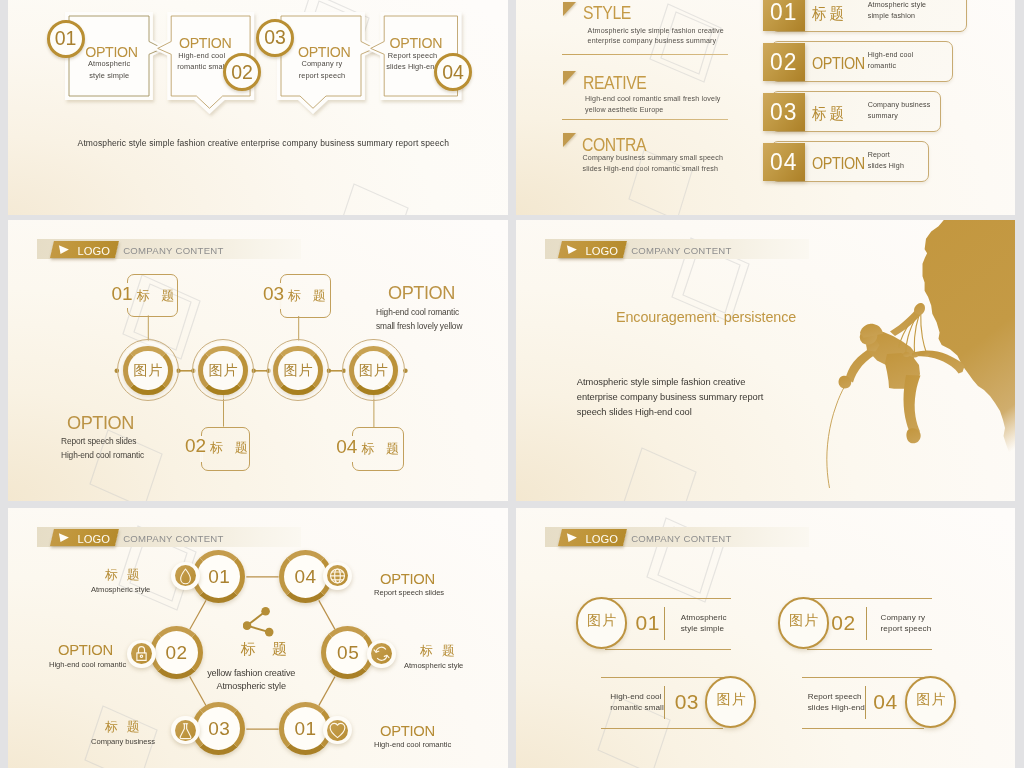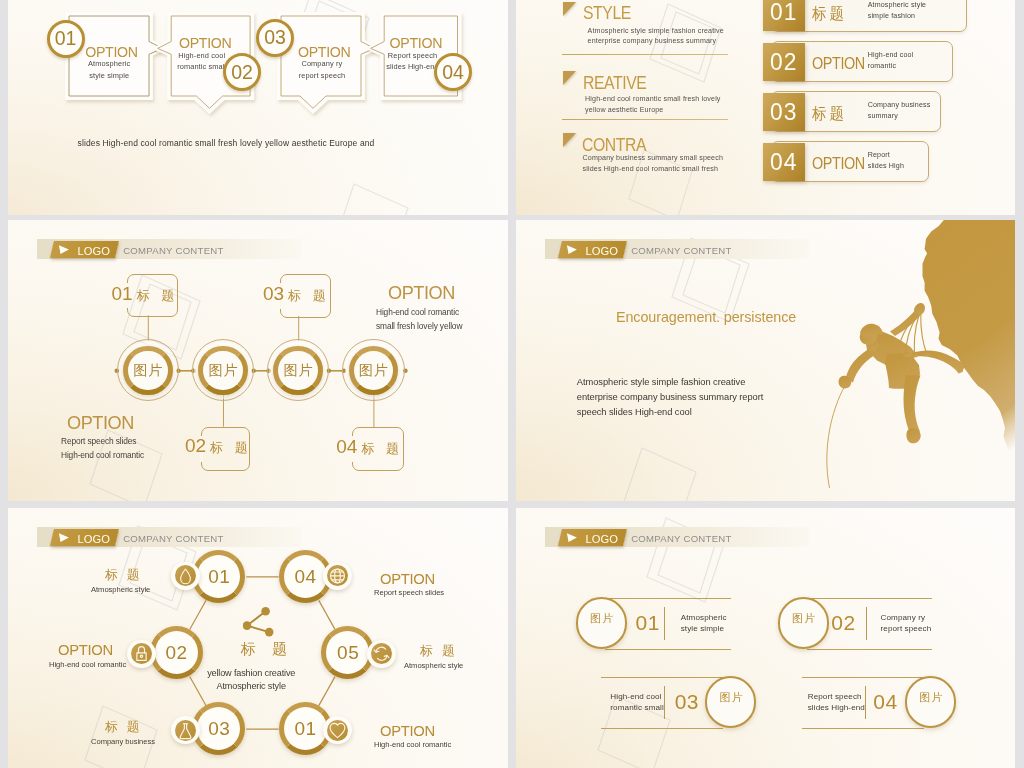--- a/index.html
+++ b/index.html
@@ -65,21 +65,21 @@
   .s5big{position:absolute;border-radius:50%;background:#fffdf8;}
   .s5num{position:absolute;display:flex;align-items:center;justify-content:center;color:#ab8230;font-size:19px;letter-spacing:.5px;font-weight:300;}
   .s5ttl{position:absolute;color:#b58b34;font-size:12.8px;letter-spacing:2.8px;white-space:nowrap;line-height:1;}
   .s5ttl.en{font-size:14.5px;letter-spacing:-.3px;transform:scaleX(1.02);transform-origin:left top;}
   .s5sub{position:absolute;color:#45413a;font-size:8.1px;letter-spacing:-.05px;white-space:nowrap;line-height:1;transform:scaleX(.94);transform-origin:left top;}
   .s5ctr{position:absolute;text-align:center;}
 
   
   .s6line{position:absolute;height:1px;background:#c2a05c;}
   .s6ring{position:absolute;border-radius:50%;background:#fdfbf5;box-shadow:0 2px 4px rgba(145,118,68,.25);}
-  .s6pic{position:absolute;color:#b58b34;font-size:11px;letter-spacing:1.2px;line-height:1;white-space:nowrap;text-indent:1.2px;}
+  .s6pic{position:absolute;color:#b58b34;font-size:14px;letter-spacing:1.2px;line-height:1;white-space:nowrap;text-indent:1.2px;}
   .s6num{position:absolute;color:#b58b34;font-size:21px;letter-spacing:.5px;line-height:1;white-space:nowrap;font-weight:300;}
   .s6div{position:absolute;width:1px;background:#b99953;}
   .s6txt{position:absolute;color:#45413a;font-size:8.1px;line-height:10.9px;letter-spacing:.1px;white-space:nowrap;}
 </style>
 </head>
 <body>
 
 <div class="grid">
 
   <div class="slide bg-cream" id="s1">
@@ -151,21 +151,21 @@
         <span>02</span>
       </div>
     <div class="numcirc" style="left:248px;top:52.5px;width:32px;height:32px;border:3.5px solid #b98f33;">
         <span>03</span>
       </div>
     <div class="numcirc" style="left:426px;top:87px;width:32px;height:32px;border:3.5px solid #b98f33;">
         <span>04</span>
       </div>
 
     <div class="s1body" style="left:69.6px;top:170px;width:420px;">
-      <div>slides High-end cool romantic small fresh lovely yellow aesthetic Europe and</div>
+      <div>Atmospheric style simple fashion creative enterprise company business summary report speech</div>
     </div>
   </div>
 
   <div class="slide bg-cream2" id="s2">
     <svg width="499" height="249" style="position:absolute;left:0;top:0;opacity:.42;pointer-events:none">
       <g fill="none" stroke="#c8c8c8" stroke-width="1.2">
         <path d="M152 38 L205 62 L188 116 L134 93 Z"></path>
           <path d="M160 46 L197 62 L183 108 L145 92 Z"></path>
       </g>
       <g fill="none" stroke="#c9c9c9" stroke-width="1.1">

